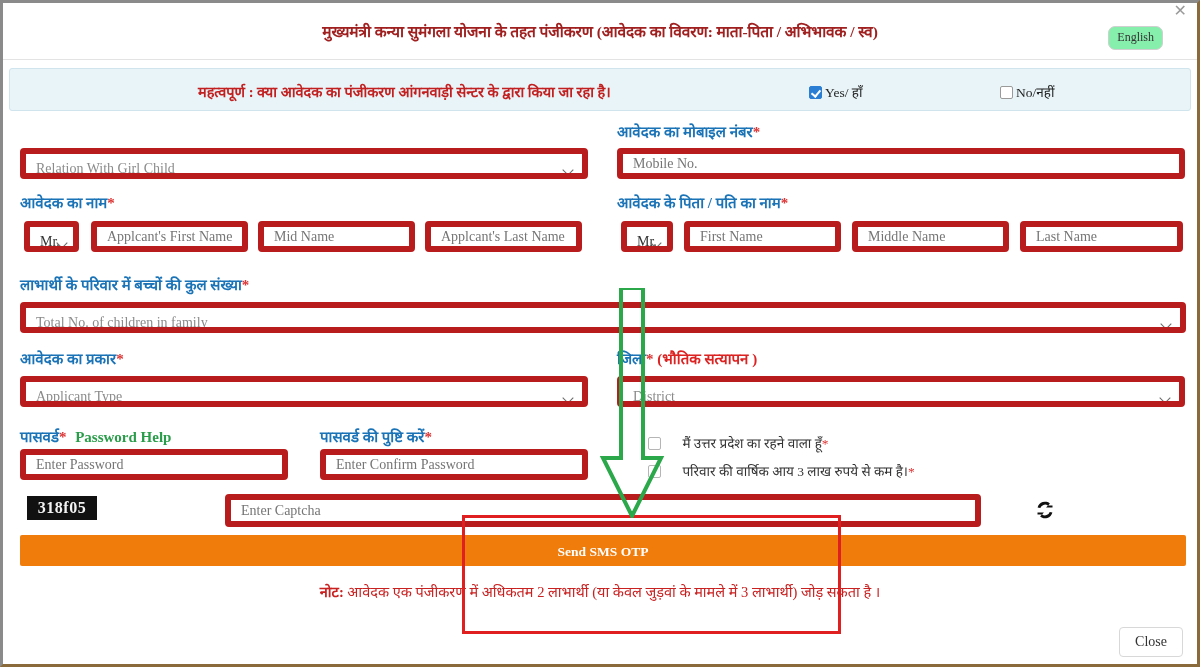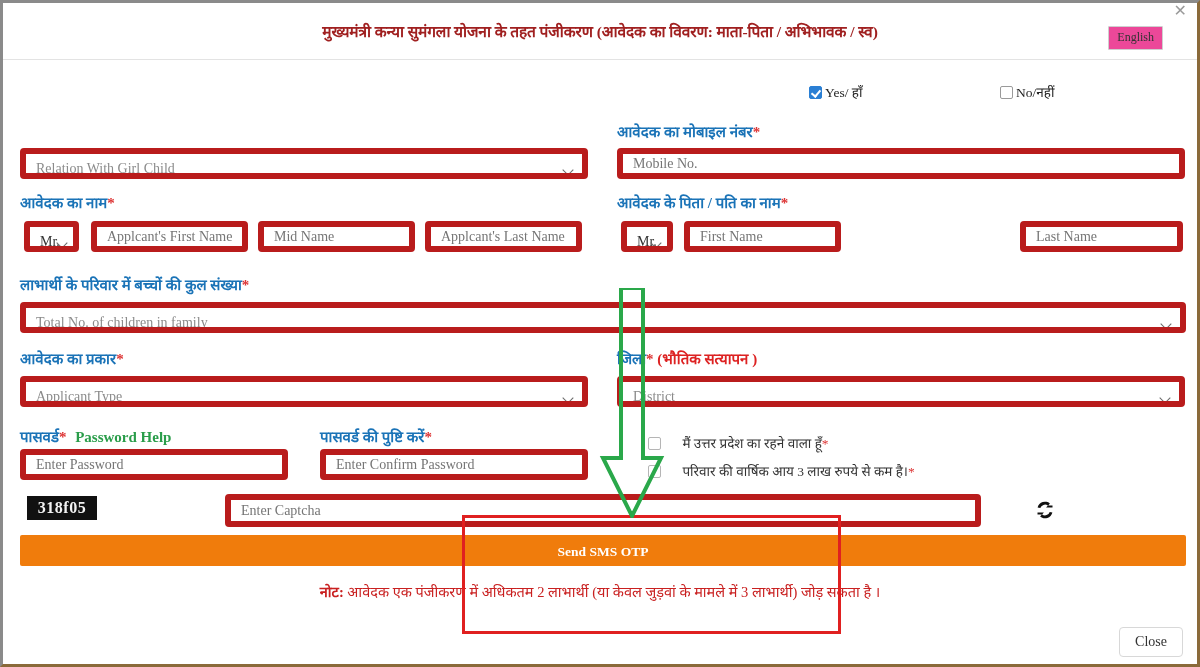--- a/index.html
+++ b/index.html
@@ -47,22 +47,22 @@
     font-size: 15.5px;
     color: #a02020;
     letter-spacing: -0.1px;
   }
   #lang-btn {
     position: absolute;
     right: 34px; top: 23px;
     font-size: 12px;
     padding: 3px 8px 4px 8px;
     border: 1px solid #cfcfcf;
-    border-radius: 1px;
-    background: #ec4899;
+    border-radius: 7px;
+    background: #86efac;
     color: #333;
     cursor: pointer;
     font-family: "Liberation Serif", serif;
   }
 
   
   #notice-bar {
     position: absolute;
     left: 6px; top: 65px;
     width: 1182px; height: 43px;
@@ -262,20 +262,25 @@
 <body>
 
 <div id="modal">
 
   <div id="modal-header">
     <div id="close-x">✕</div>
     <div id="modal-title">मुख्यमंत्री कन्या सुमंगला योजना के तहत पंजीकरण (आवेदक का विवरण: माता-पिता / अभिभावक / स्व)</div>
     <div id="lang-btn">English</div>
   </div>
 
+  <div id="notice-bar">
+    <div id="notice-text">
+      <span class="lead">महत्वपूर्ण</span><span class="body"> : क्या आवेदक का पंजीकरण आंगनवाड़ी सेन्टर के द्वारा किया जा रहा है।</span>
+    </div>
+  </div>
   <label class="cbwrap" id="cb-yes">
     <span class="box checked"></span><span>Yes/ हाँ</span>
   </label>
   <label class="cbwrap" id="cb-no">
     <span class="box"></span><span>No/नहीं</span>
   </label>
 
   <div class="ctl sel" style="left:17px; top:145px; width:568px;">Relation With Girl Child</div>
 
   <div class="lbl" style="left:614px; top:118px;">
@@ -289,20 +294,21 @@
   <div class="ctl sel ttl" style="left:21px; top:218px; width:55px;">Mr.</div>
   <input class="ctl" style="left: 88px; top: 218px; width: 157px;" placeholder="Applcant's First Name">
   <input class="ctl" style="left: 255px; top: 218px; width: 157px;" placeholder="Mid Name">
   <input class="ctl" style="left: 422px; top: 218px; width: 157px;" placeholder="Applcant's Last Name">
 
   <div class="lbl" style="left:614px; top:189px;">
     <span>आवेदक के पिता / पति का नाम</span><span class="req">*</span>
   </div>
   <div class="ctl sel ttl" style="left:618px; top:218px; width:52px;">Mr.</div>
   <input class="ctl" style="left: 681px; top: 218px; width: 157px;" placeholder="First Name">
+  <input class="ctl" style="left: 849px; top: 218px; width: 157px;" placeholder="Middle Name">
   <input class="ctl" style="left: 1017px; top: 218px; width: 163px;" placeholder="Last Name">
 
   <div class="lbl" style="left:17px; top:271px;">
     <span>लाभार्थी के परिवार में बच्चों की कुल संख्या</span><span class="req">*</span>
   </div>
   <div class="ctl sel" style="left:17px; top:299px; width:1166px;">Total No. of children in family</div>
 
   <div class="lbl" style="left:17px; top:345px;">
     <span>आवेदक का प्रकार</span><span class="req">*</span>
   </div>

